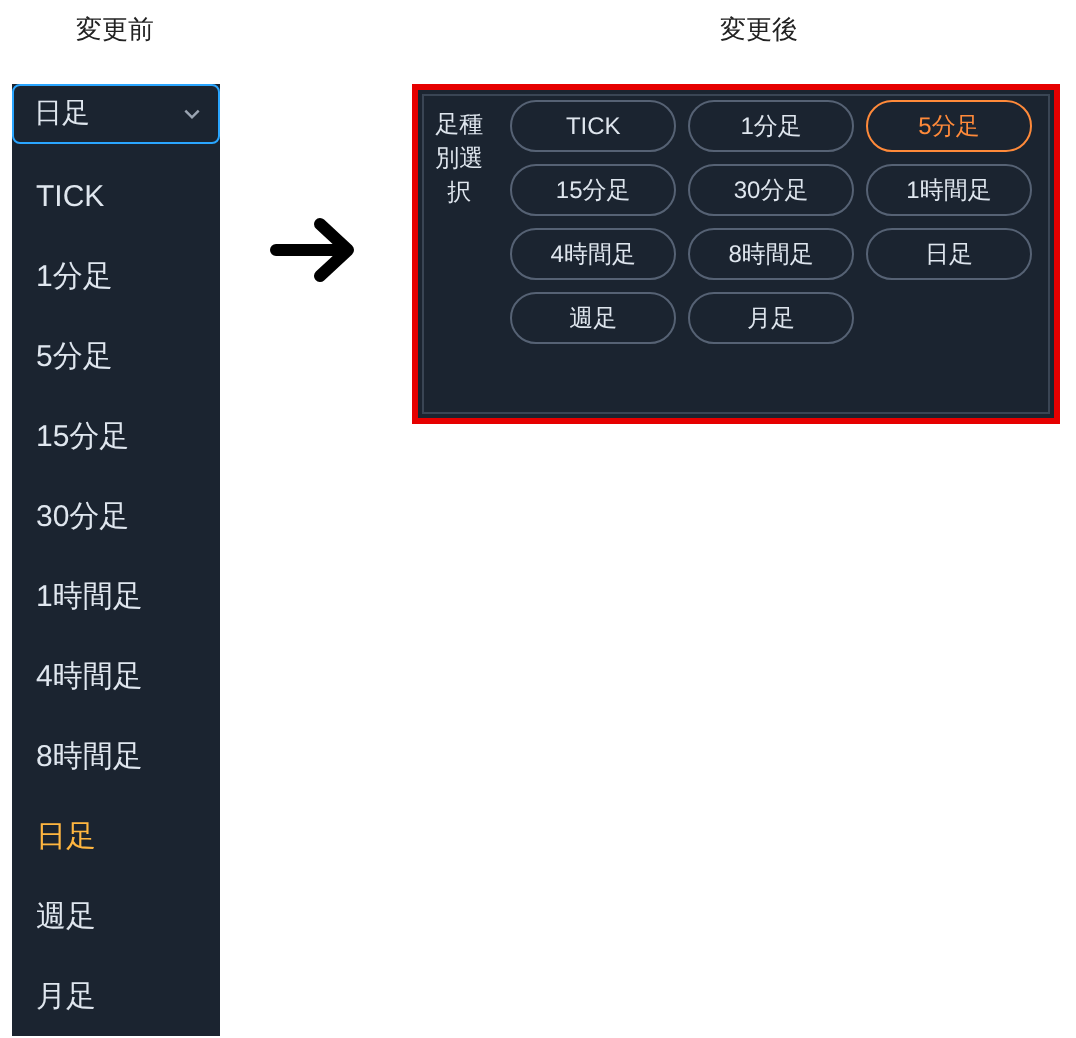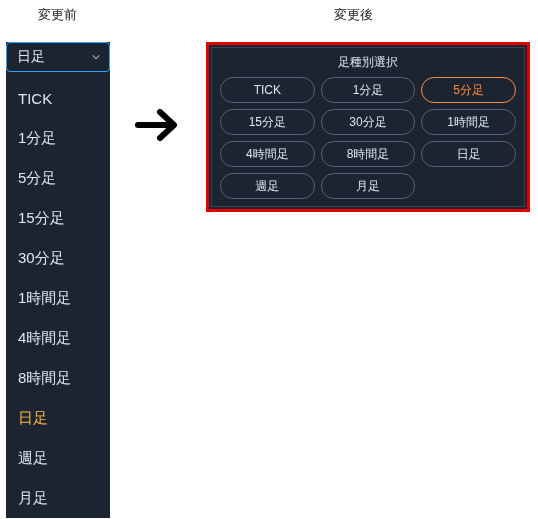--- a/index.html
+++ b/index.html
@@ -11,21 +11,21 @@
     position: relative;
   }
   .header-label {
     position: absolute;
     top: 6px;
     font-size: 13px;
     color: #222;
     text-align: center;
   }
   .header-before { left: 38px; text-align: right; }
-  .header-after { left: 334px; }
+  .header-after { left: 360px; }
 
   
   .dropdown {
     position: absolute;
     left: 6px;
     top: 42px;
     width: 104px;
     background: #1b2430;
   }
   .dropdown-selected {
@@ -81,21 +81,21 @@
     height: 170px;
     border: 3px solid #e60000;
     background: #1b2430;
     padding: 2px;
   }
   .panel-inner {
     border: 1px solid #3a4554;
     width: 100%;
     height: 100%;
     display: flex;
-    flex-direction: column;
+    flex-direction: row;
   }
   .panel-title {
     text-align: center;
     color: #dfe6ee;
     font-size: 12px;
     padding: 6px 0 4px;
   }
   .chip-grid {
     display: flex;
     flex-wrap: wrap;

